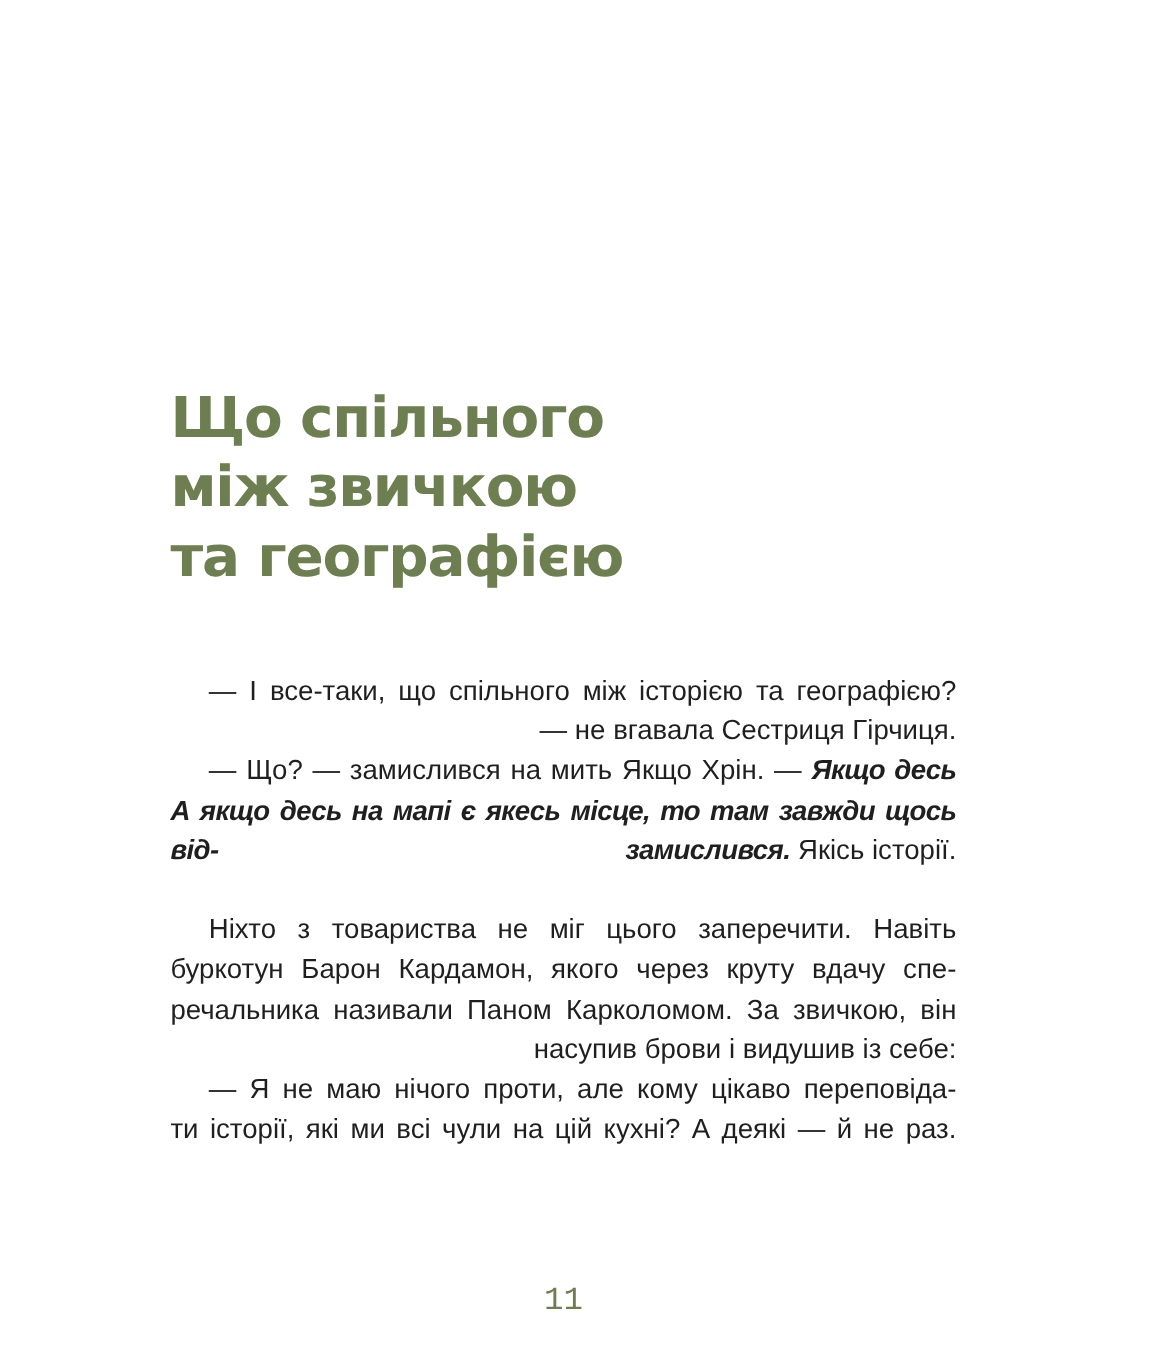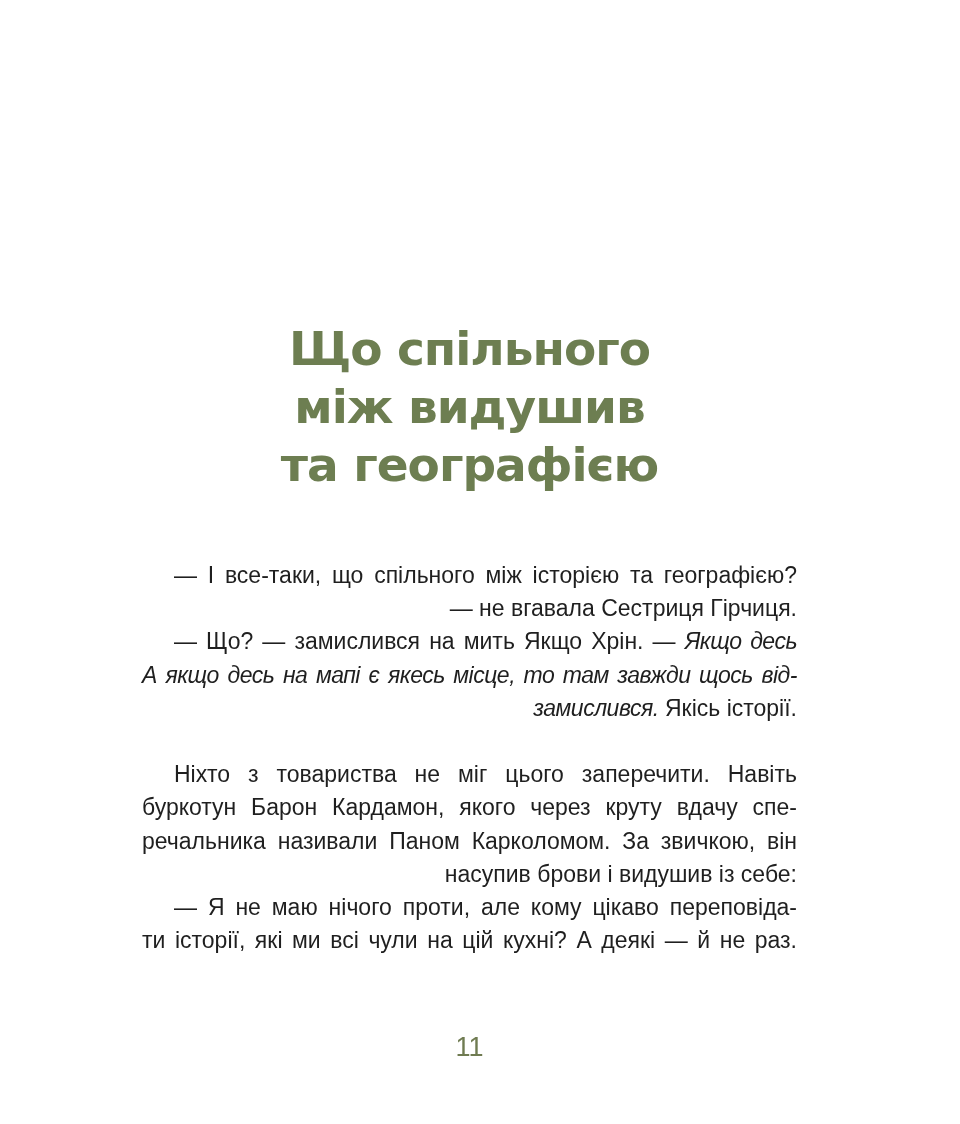--- a/index.html
+++ b/index.html
@@ -13,21 +13,20 @@
     height: 1124px;
     background: #ffffff;
     overflow: hidden;
     font-family: "Liberation Sans", sans-serif;
   }
   .chapter-title {
     position: absolute;
     left: 142px;
     top: 320px;
     width: 655px;
-    text-align: center;
     font-family: "DejaVu Sans", sans-serif;
     font-weight: bold;
     font-size: 47px;
     line-height: 58px;
     letter-spacing: -1px;
   }
   .body-text {
     position: absolute;
     left: 142px;
     top: 559px;
@@ -44,42 +43,42 @@
     text-align-last: justify;
   }
   .line.ind {
     padding-left: 32px;
   }
   .line.gap {
     margin-top: 33.2px;
   }
   .em {
     font-style: italic;
-    font-weight: normal;
+    font-weight: bold;
     letter-spacing: -0.5px;
   }
   .page-number {
     position: absolute;
     left: 142px;
-    top: 1029px;
+    top: 1067px;
     width: 655px;
     text-align: center;
-    font-family: Liberation Sans, sans-serif;
+    font-family: Liberation Mono, monospace;
     font-size: 27px;
     line-height: 36px;
   }
 </style>
 </head>
 <body>
 
 <div class="page" style="background: rgb(255, 255, 255);">
 
   <div class="chapter-title" style="color: rgb(109, 126, 81);">
     <div>Що спільного</div>
-    <div>між видушив</div>
+    <div>між звичкою</div>
     <div>та географією</div>
   </div>
 
   <div class="body-text" style="color: rgb(31, 31, 31);">
       <div class="line j ind"><span>— І все-таки, що спільного між історією та географією?</span></div>
       <div class="line"><span>— не вгавала Сестриця Гірчиця.</span></div>
       <div class="line j ind"><span>— Що? — замислився на мить Якщо Хрін. — </span><span class="em">Якщо десь</span></div>
       <div class="line j"><span class="em">А якщо десь на мапі є якесь місце, то там завжди щось від-</span></div>
       <div class="line"><span class="em">замислився.</span><span> Якісь історії.</span></div>
       <div class="line j ind gap"><span>Ніхто з товариства не міг цього заперечити. Навіть</span></div>

